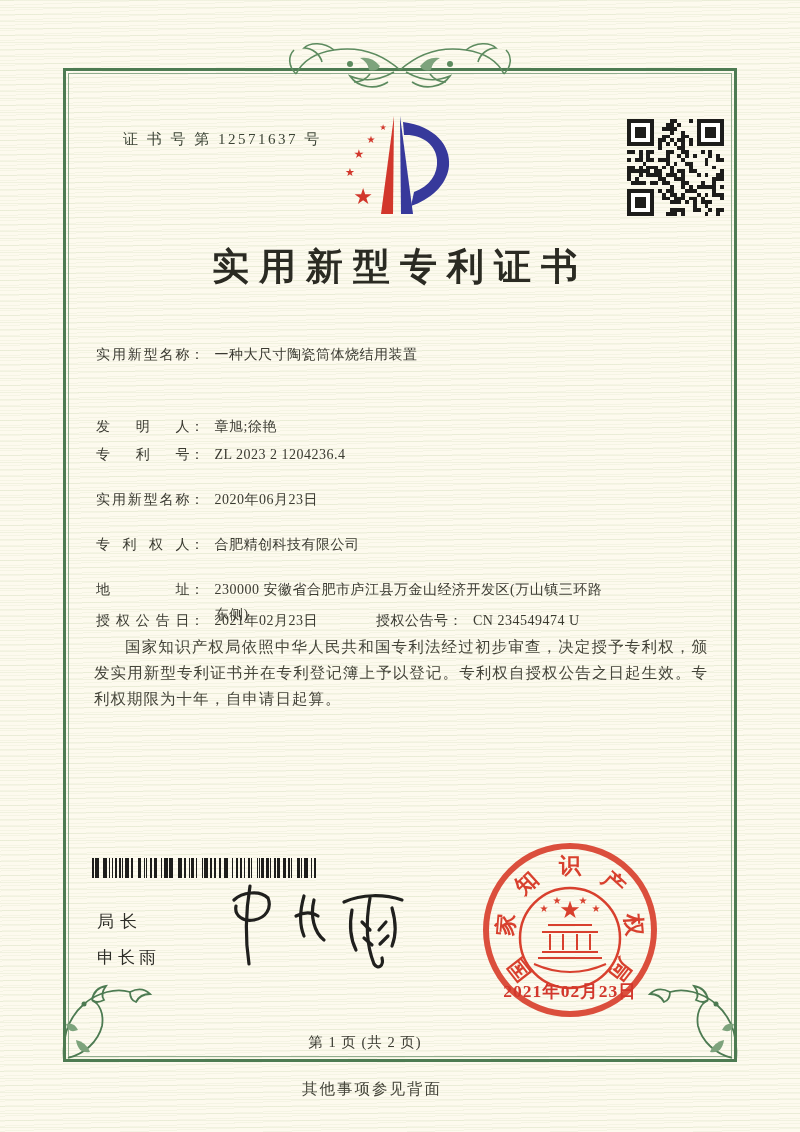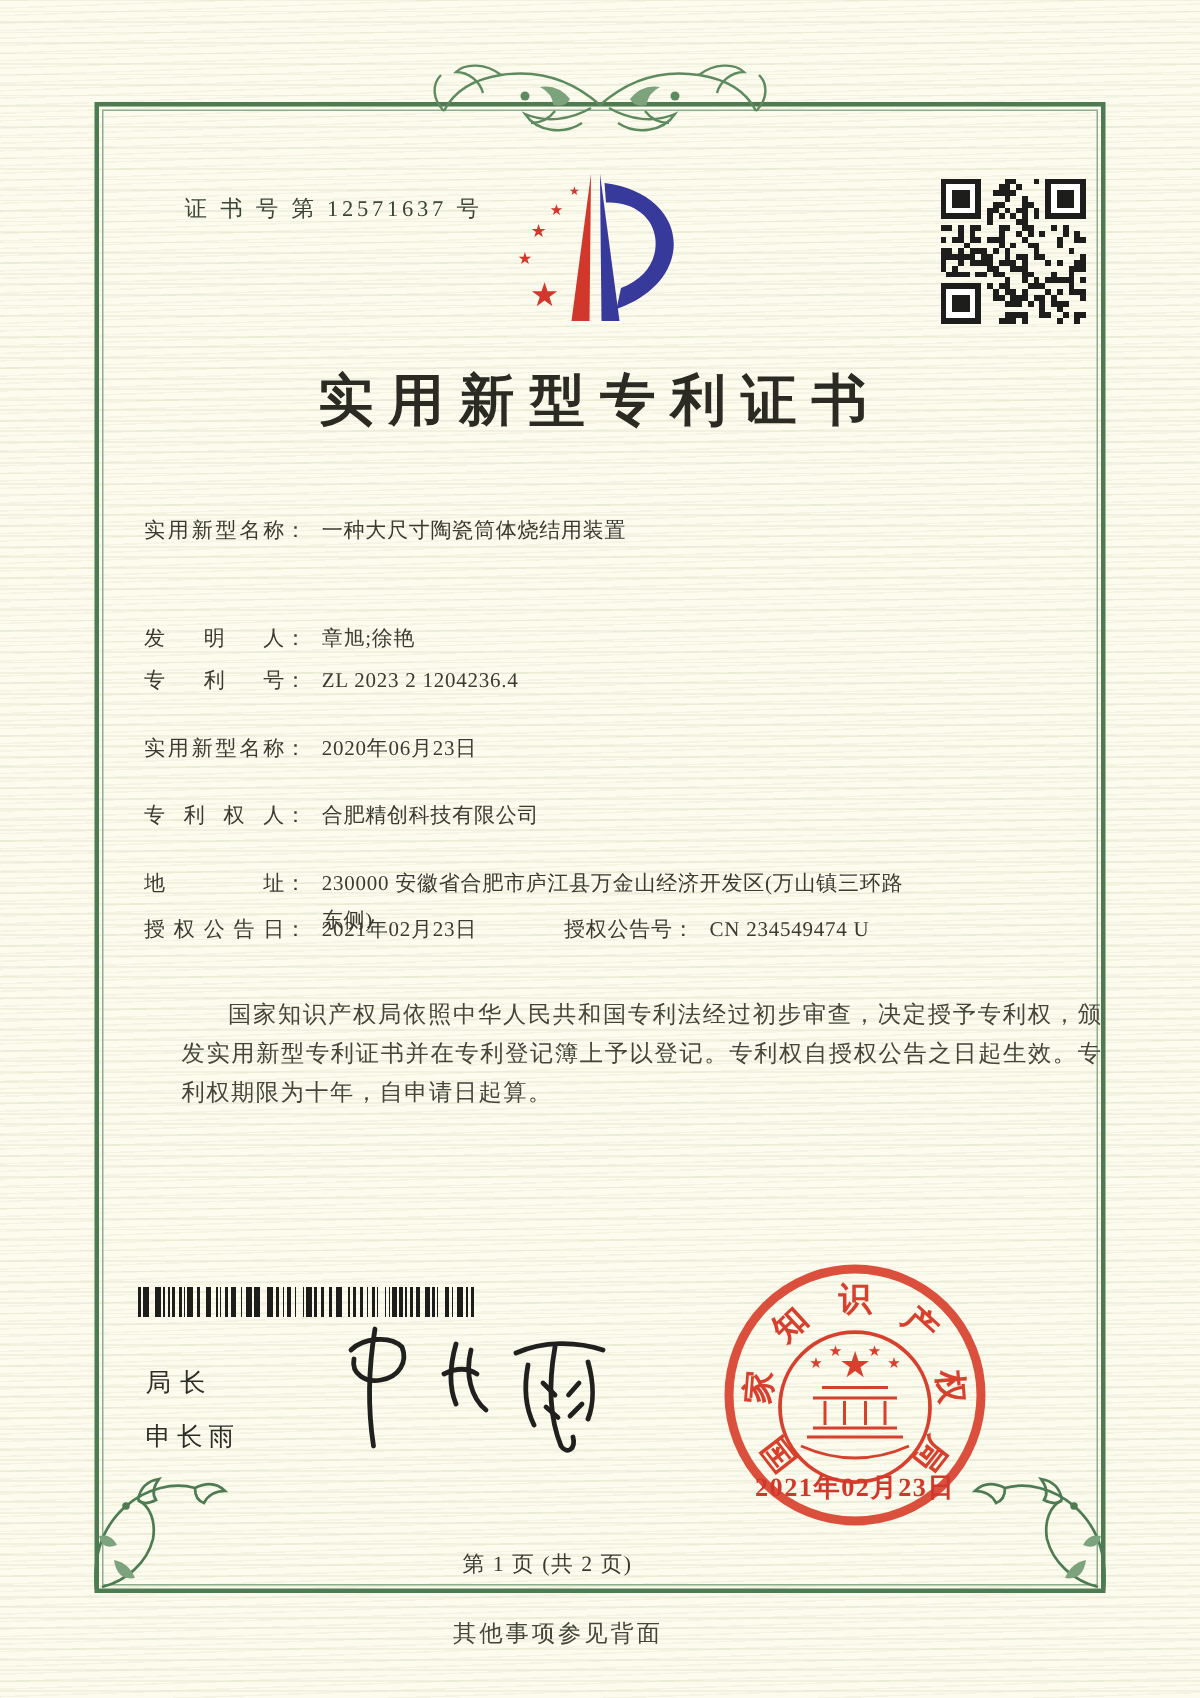--- a/index.html
+++ b/index.html
@@ -16,21 +16,21 @@
   .certno{position:absolute;left:96px;top:130px;font-size:15px;letter-spacing:2.5px;color:#3c4436;margin-left:27px;}
   .logo{position:absolute;left:333px;top:110px;}
   .qr{position:absolute;left:627px;top:119px;}
   .title{position:absolute;left:0;top:242px;width:100%;text-align:center;font-size:37px;font-weight:bold;letter-spacing:10px;color:#2b2b23;}
   .row{position:absolute;left:96px;display:flex;align-items:flex-start;font-size:14px;color:#3a3a31;letter-spacing:0.5px;line-height:25px;}
   .lbl{display:inline-block;width:94px;text-align:justify;text-align-last:justify;white-space:nowrap;}
   .colon{margin-right:10px;}
   .val{max-width:470px;}
   .val-address{width:402px;}
   .val-gap{margin-right:58px;}
-  .paras{position:absolute;left:94px;top:664px;width:614px;font-size:15.5px;line-height:26px;color:#45453a;text-align:justify;letter-spacing:1px;margin-left:27px;}
+  .paras{position:absolute;left:94px;top:634px;width:614px;font-size:15.5px;line-height:26px;color:#45453a;text-align:justify;letter-spacing:1px;}
   .paras p{margin:0;text-indent:2em;}
   .barcode{position:absolute;left:92px;top:858px;}
   .signer-title{position:absolute;left:97px;top:910px;font-size:17px;color:#2e2e28;letter-spacing:6px;}
   .signer-name{position:absolute;left:97px;top:946px;font-size:17px;color:#2e2e28;letter-spacing:4px;}
   .signature{position:absolute;left:212px;top:872px;}
   .seal{position:absolute;left:482px;top:842px;}
   #seal-chars text{font-size:22px;font-weight:bold;fill:#d8402e;text-anchor:middle;dominant-baseline:middle;}
   .seal-date{position:absolute;left:478px;top:979px;width:184px;text-align:center;font-size:17.5px;font-weight:bold;color:#d2372c;letter-spacing:1px;z-index:4;}
   .footer-page{position:absolute;left:-35px;top:1033px;width:100%;text-align:center;font-size:14.5px;color:#3a3a31;letter-spacing:1px;}
   .back-note{position:absolute;left:-28px;top:1079px;width:100%;text-align:center;font-size:15.5px;color:#45453a;letter-spacing:2px;}

